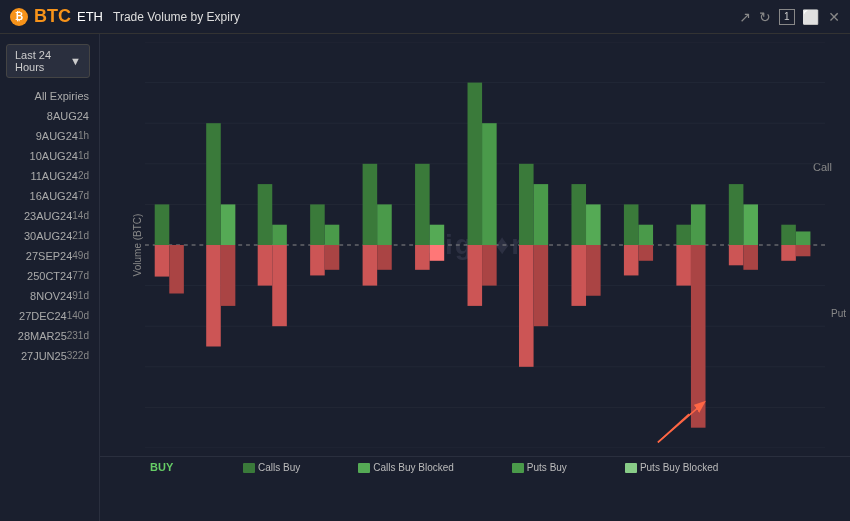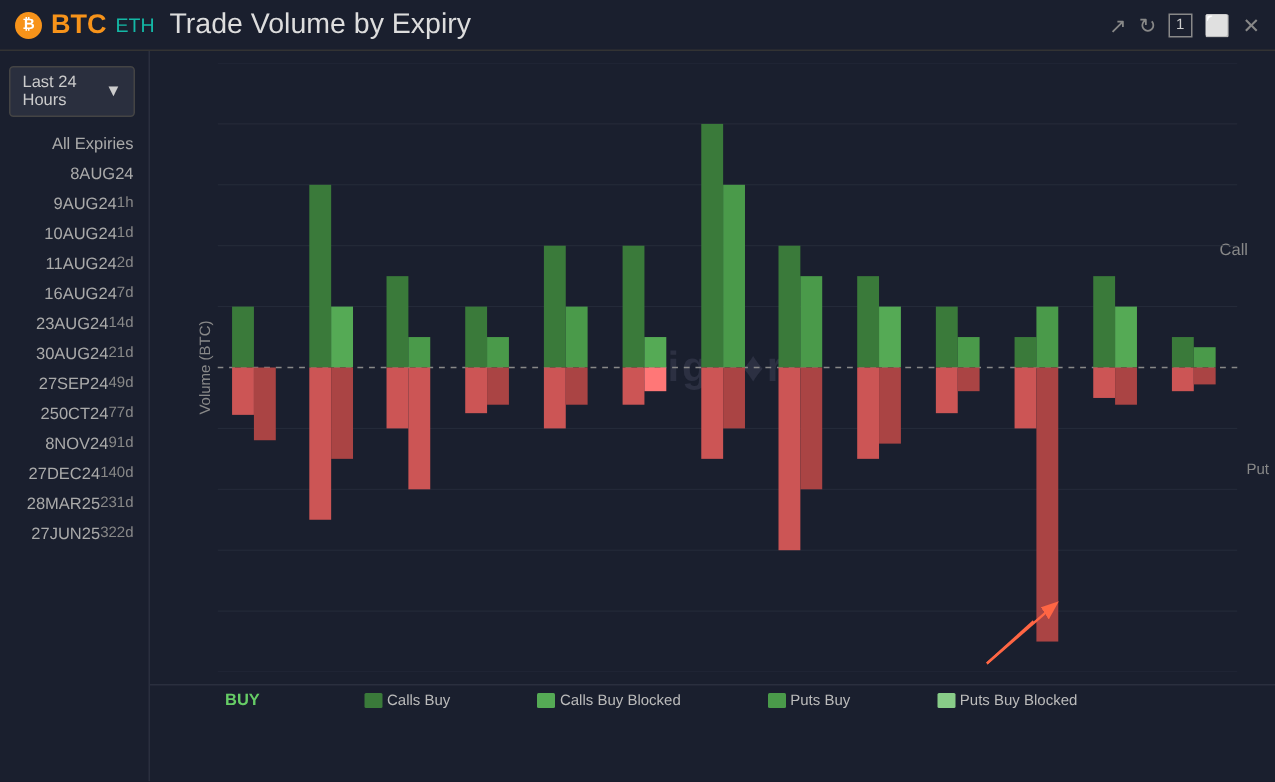--- a/index.html
+++ b/index.html
@@ -30,24 +30,24 @@
       background: #f7931a;
       border-radius: 50%;
       width: 18px; height: 18px;
       display: flex; align-items: center; justify-content: center;
       font-size: 10px; font-weight: bold; color: #fff;
     }
     .ticker-btc {
       color: #f7931a; font-weight: bold; font-size: 18px;
     }
     .ticker-eth {
-      color: #14b8a6; font-size: 13px;
+      color: #ffffff; font-size: 13px;
     }
     .chart-title {
-      color: #ddd; font-size: 19px; margin-left: 4px;
+      color: #ddd; font-size: 12px; margin-left: 4px;
     }
     .titlebar-right {
       display: flex; align-items: center; gap: 8px;
     }
     .icon-btn {
       color: #888; cursor: pointer; font-size: 14px; background: none; border: none;
     }
     .icon-square {
       border: 1px solid #888;
       width: 16px; height: 16px;
@@ -111,21 +111,21 @@
       display: flex;
       flex-direction: column;
       padding: 4px 10px 4px 50px;
       gap: 2px;
       background: #1a1f2e;
       border-top: 1px solid #2a2f3e;
       height: 65px;
     }
     .legend-row {
       display: flex;
-      align-items: center;
+      align-items: flex-end;
       gap: 10px;
     }
     .legend-label-main {
       font-weight: bold;
       font-size: 11px;
       width: 35px;
     }
     .legend-item {
       display: flex; align-items: center; gap: 3px;
       font-size: 10px; color: #bbb; margin-left: 48px;

